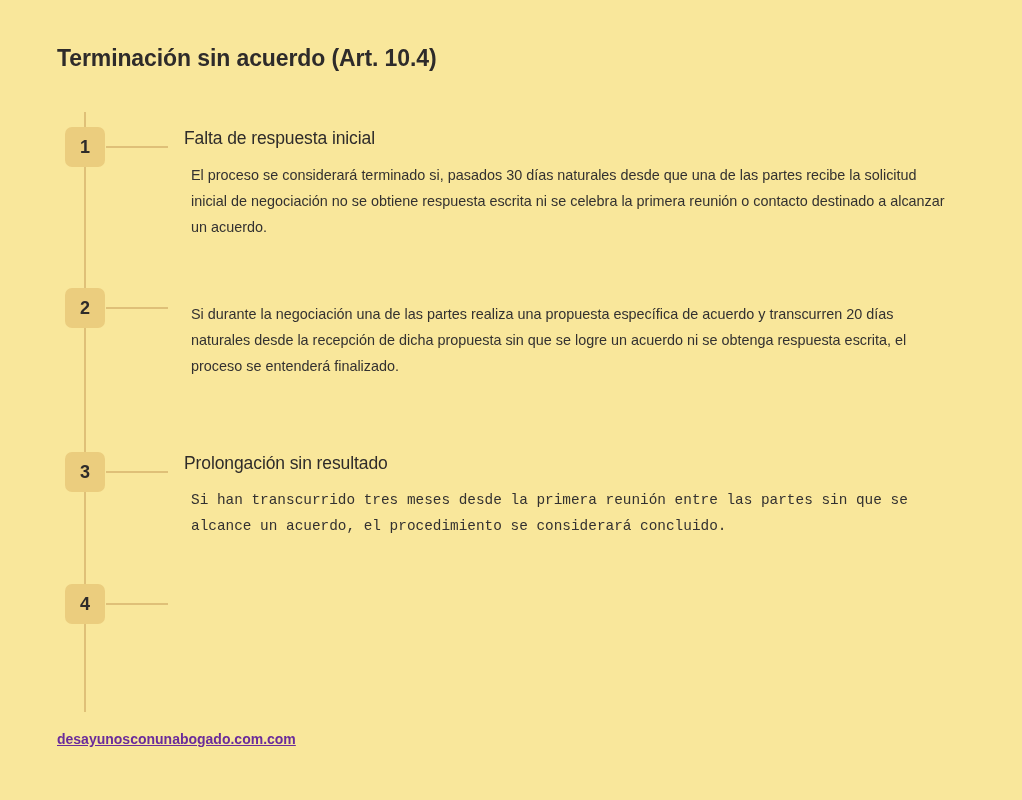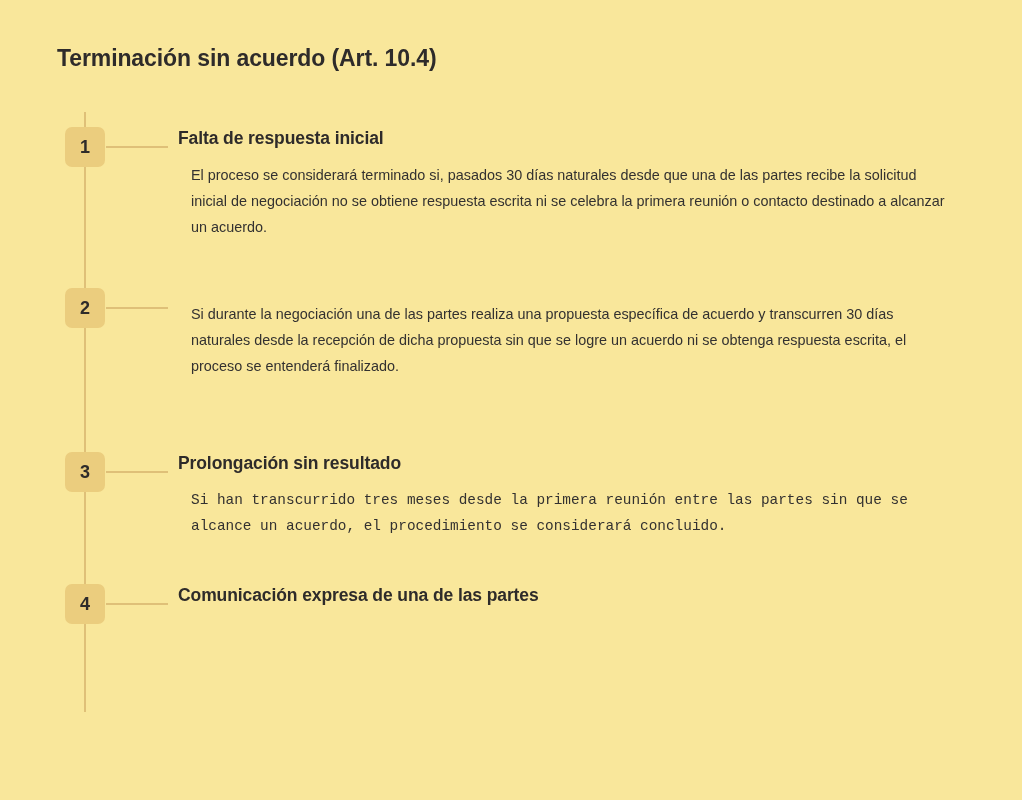--- a/index.html
+++ b/index.html
@@ -90,24 +90,24 @@
 
   .tl-body {
     position: absolute;
     left: 178px;
     top: 0;
     width: 788px;
   }
 
   .tl-heading {
     font-size: 17.5px;
-    font-weight: bold;
+    font-weight: normal;
     color: #2e2b2a;
     line-height: 22px;
-    margin: 0 0 9px 0;
+    margin: 0 0 9px 6px;
     letter-spacing: -0.1px;
   }
 
   .tl-text {
     font-size: 14.4px;
     color: #333130;
     line-height: 26px;
     margin: 13px;
     max-width: 784px;
   }
@@ -146,37 +146,37 @@
       <div class="tl-body">
         <div class="tl-heading">Falta de respuesta inicial</div>
         <div class="tl-text">El proceso se considerará terminado si, pasados 30 días naturales desde que una de las partes recibe la solicitud inicial de negociación no se obtiene respuesta escrita ni se celebra la primera reunión o contacto destinado a alcanzar un acuerdo.</div>
       </div>
     </div>
 
     <div class="tl-item" data-idx="1">
       <div class="tl-badge">2</div>
       <div class="tl-connector"></div>
       <div class="tl-body">
-        <div class="tl-text">Si durante la negociación una de las partes realiza una propuesta específica de acuerdo y transcurren 30 días naturales desde la recepción de dicha propuesta sin que se logre un acuerdo ni se obtenga respuesta escrita, el proceso se entenderá finalizado.</div>
+        <div class="tl-text">Si durante la negociación una de las partes realiza una propuesta específica de acuerdo y transcurren 20 días naturales desde la recepción de dicha propuesta sin que se logre un acuerdo ni se obtenga respuesta escrita, el proceso se entenderá finalizado.</div>
       </div>
     </div>
 
     <div class="tl-item" data-idx="2">
       <div class="tl-badge">3</div>
       <div class="tl-connector"></div>
       <div class="tl-body">
         <div class="tl-heading">Prolongación sin resultado</div>
         <div class="tl-text">Si han transcurrido tres meses desde la primera reunión entre las partes sin que se alcance un acuerdo, el procedimiento se considerará concluido.</div>
       </div>
     </div>
 
     <div class="tl-item" data-idx="3">
       <div class="tl-badge">4</div>
       <div class="tl-connector"></div>
       <div class="tl-body">
-        <div class="tl-heading">Comunicación expresa de una de las partes</div>
       </div>
     </div>
 
   </div>
 
+  <a class="footer-link">desayunosconunabogado.com.com</a>
 
 </div>
 
 </body></html>

